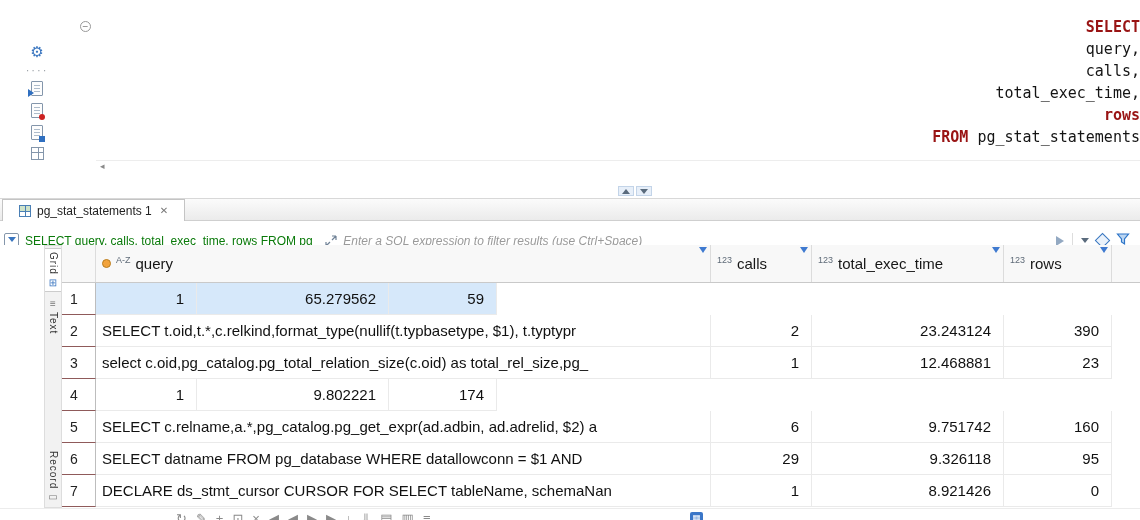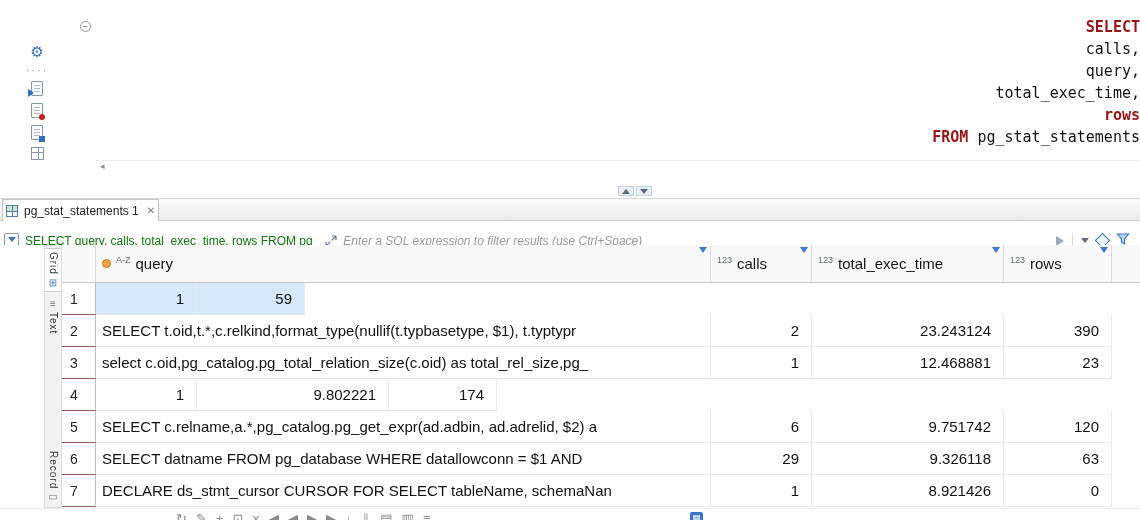--- a/index.html
+++ b/index.html
@@ -42,21 +42,21 @@
   .splitter { position:absolute; left:0; right:0; top:184px; height:14px; background:#fff; }
   .split-ctl { position:absolute; left:618px; top:2px; display:flex; gap:2px; }
   .split-btn { width:16px; height:10px; background:#e7eff9; border:1px solid #c3d4e8; display:flex; align-items:center; justify-content:center; }
   .tri-up { width:0; height:0; border-left:4px solid transparent; border-right:4px solid transparent; border-bottom:5px solid #5a6b7d; }
   .tri-dn { width:0; height:0; border-left:4px solid transparent; border-right:4px solid transparent; border-top:5px solid #5a6b7d; }
 
   
   .tabbar { position:absolute; left:0; right:0; top:198px; height:23px; background:linear-gradient(#fbfbfb,#ebebeb);
             border-top:1px solid #d8d8d8; border-bottom:1px solid #cfcfcf; }
   .tab { position:absolute; left:2px; top:0; height:22px; display:flex; align-items:center; gap:6px;
-         background:#fff; border:1px solid #c4c4c4; border-bottom:none; padding:0 3px; font-size:12px; color:#222; }
+         background:#fff; border:1px solid #c4c4c4; border-bottom:none; padding:0 16px; font-size:12px; color:#222; }
   .tab-ico { width:12px; height:12px; border:1px solid #4a7fb5; background:linear-gradient(#cfe3c9 50%, #fff 50%); position:relative; }
   .tab-ico::before { content:""; position:absolute; left:0; right:0; top:5px; height:1px; background:#4a7fb5; }
   .tab-ico::after { content:""; position:absolute; top:0; bottom:0; left:5px; width:1px; background:#4a7fb5; }
   .tab-x { color:#777; font-size:10px; margin-left:2px; }
 
   
   .filterbar { position:absolute; left:0; right:0; top:221px; height:40px; background:#fff;
                border-bottom:1px solid #dcdcdc; display:flex; align-items:center; padding:0 4px; gap:6px; }
   .f-ico { width:15px; height:15px; position:relative; border:1px solid #8496ab; border-radius:2px; background:#fff; flex:0 0 auto; }
   .f-ico::after { content:""; position:absolute; left:3px; top:3px; border-left:4px solid transparent; border-right:4px solid transparent; border-top:5px solid #3a76c0; }
@@ -136,22 +136,22 @@
         <span class="doc bluedot">
           <i></i>
           <i></i>
           <i></i>
         </span>
         <span class="mini-grid"></span>
       </div>
     <span class="fold">−</span>
     <div class="code">
         <div class="cline"><span class="kw">SELECT</span></div>
+        <div class="cline"><span class="pl">    query,</span></div>
         <div class="cline"><span class="pl">    calls,</span></div>
-        <div class="cline"><span class="pl">    query,</span></div>
         <div class="cline"><span class="pl">    total_exec_time,</span></div>
         <div class="cline"><span class="pl">    </span><span class="kw">rows</span></div>
         <div class="cline"><span class="kw">FROM</span><span class="pl"> pg_stat_statements</span></div>
       </div>
     <div class="hscroll">
       <span class="hs-left">◂</span>
     </div>
   </section>
 
   <div class="splitter">
@@ -234,20 +234,21 @@
           <span class="ticon">123</span>
           <span class="hlabel">rows</span>
           <span class="coltri"></span>
         </div>
         <div class="hc hc-fill"></div>
       </div>
       <div class="gbody">
           <div class="grow sel">
             <div class="cell gutter">1</div>
             <div class="cell c-num c-calls">1</div>
+            <div class="cell c-num c-total">65.279562</div>
             <div class="cell c-num c-rows">59</div>
             <div class="cell c-fill"></div>
           </div>
           <div class="grow">
             <div class="cell gutter">2</div>
             <div class="cell c-query">SELECT t.oid,t.*,c.relkind,format_type(nullif(t.typbasetype, $1), t.typtypr</div>
             <div class="cell c-num c-calls">2</div>
             <div class="cell c-num c-total">23.243124</div>
             <div class="cell c-num c-rows">390</div>
             <div class="cell c-fill"></div>
@@ -265,29 +266,29 @@
             <div class="cell c-num c-calls">1</div>
             <div class="cell c-num c-total">9.802221</div>
             <div class="cell c-num c-rows">174</div>
             <div class="cell c-fill"></div>
           </div>
           <div class="grow">
             <div class="cell gutter">5</div>
             <div class="cell c-query">SELECT c.relname,a.*,pg_catalog.pg_get_expr(ad.adbin, ad.adrelid, $2) a</div>
             <div class="cell c-num c-calls">6</div>
             <div class="cell c-num c-total">9.751742</div>
-            <div class="cell c-num c-rows">120</div>
+            <div class="cell c-num c-rows">160</div>
             <div class="cell c-fill"></div>
           </div>
           <div class="grow">
             <div class="cell gutter">6</div>
             <div class="cell c-query">SELECT datname FROM pg_database WHERE datallowconn = $1 AND</div>
             <div class="cell c-num c-calls">29</div>
             <div class="cell c-num c-total">9.326118</div>
-            <div class="cell c-num c-rows">63</div>
+            <div class="cell c-num c-rows">95</div>
             <div class="cell c-fill"></div>
           </div>
           <div class="grow">
             <div class="cell gutter">7</div>
             <div class="cell c-query">DECLARE ds_stmt_cursor CURSOR FOR SELECT tableName, schemaNan</div>
             <div class="cell c-num c-calls">1</div>
             <div class="cell c-num c-total">8.921426</div>
             <div class="cell c-num c-rows">0</div>
             <div class="cell c-fill"></div>
           </div>

